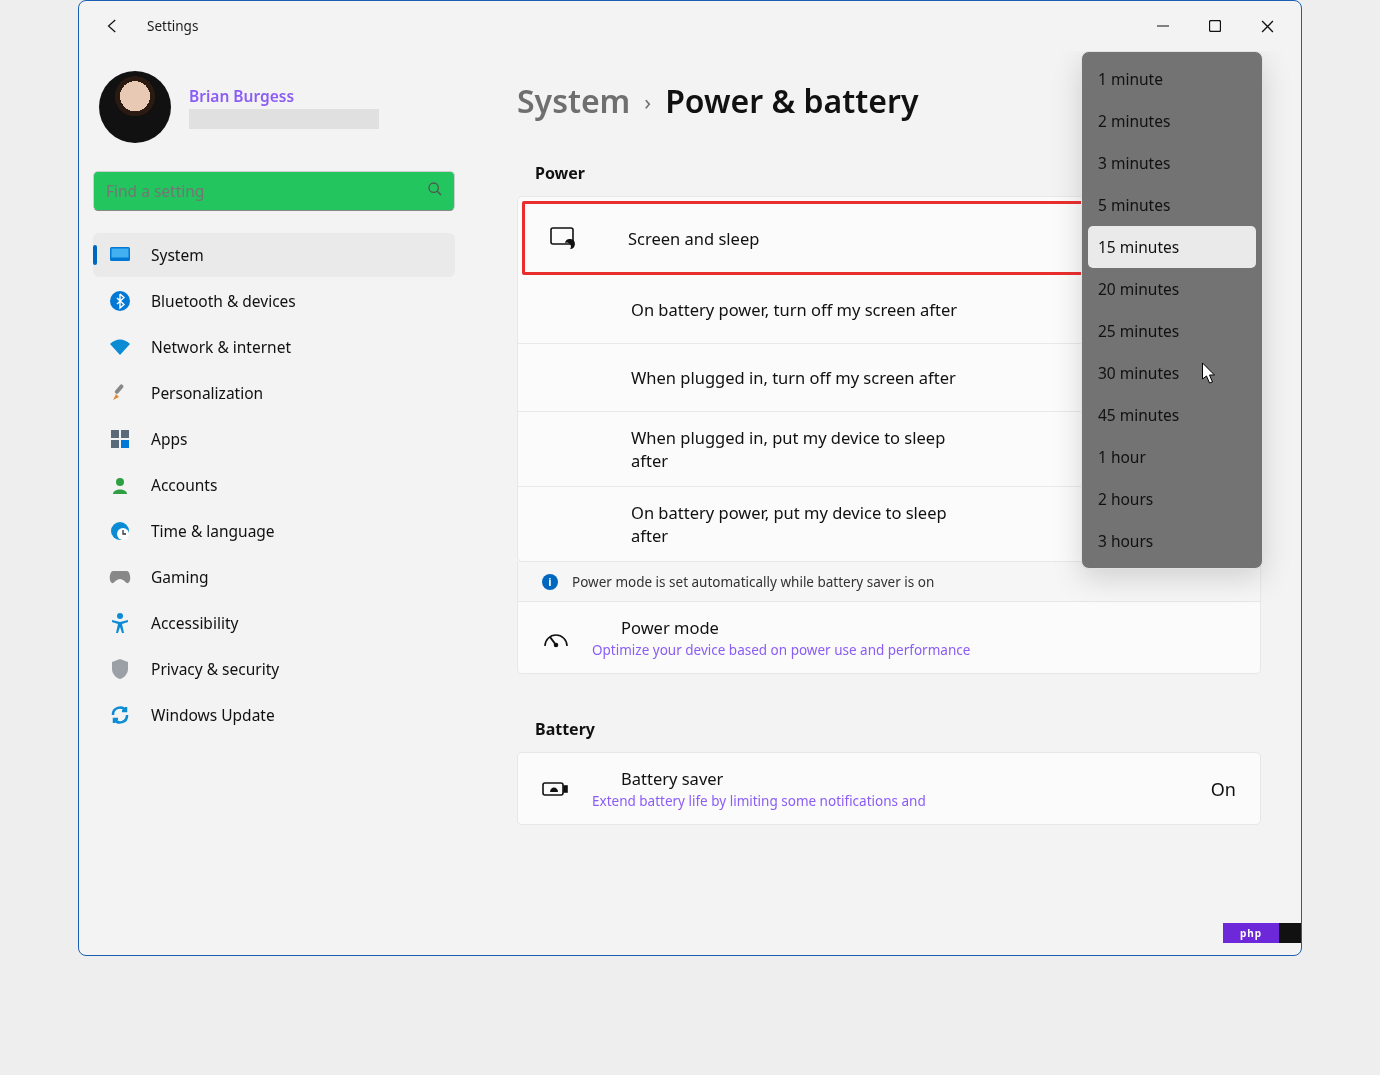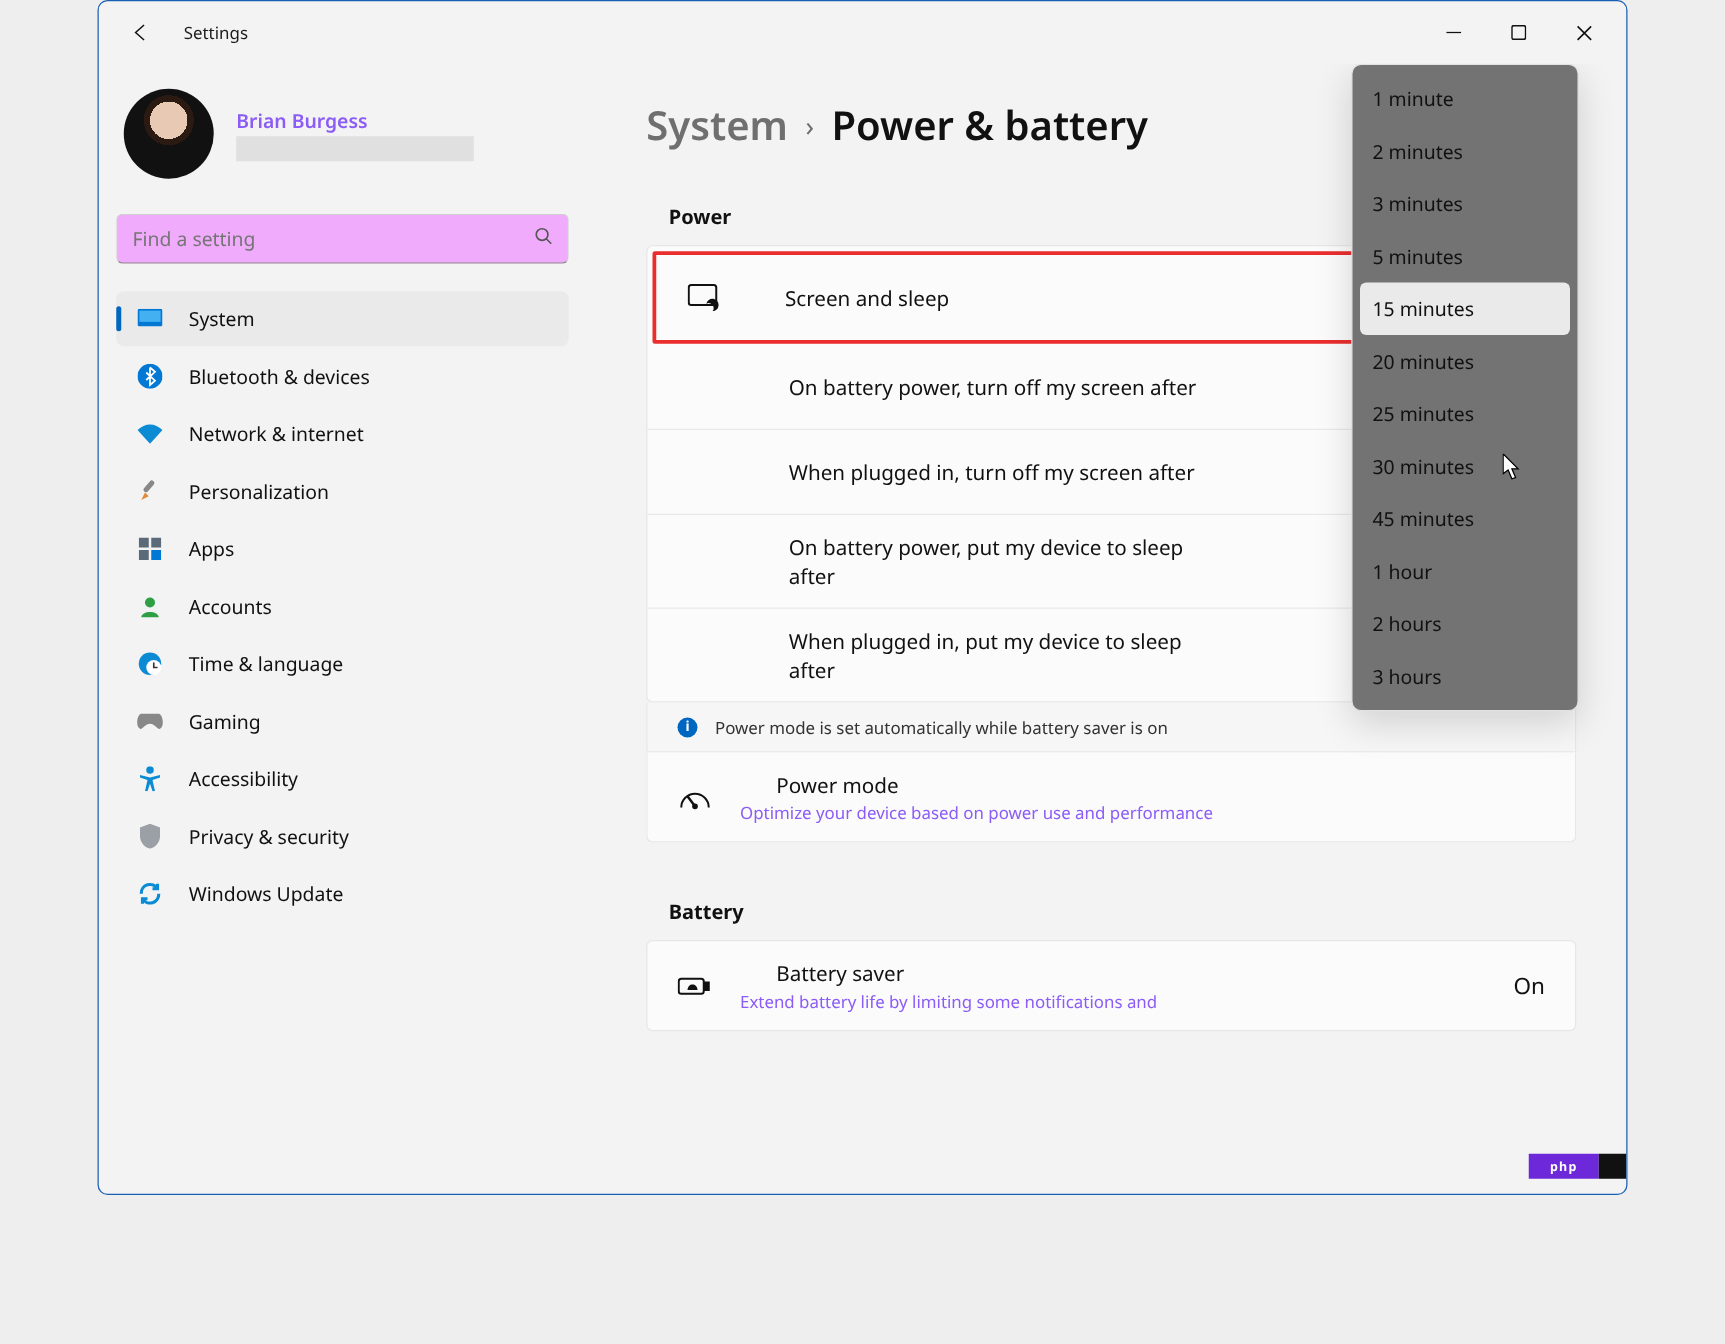--- a/index.html
+++ b/index.html
@@ -20,21 +20,21 @@
   .tb-title { font-size: 13.5px; color:#1c1c1c; }
   .tb-right { display: flex; gap: 0; }
   .tb-btn { width: 52px; height: 38px; display:flex; align-items:center; justify-content:center; }
   .content { display:flex; height: calc(100% - 50px); }
   .sidebar { width: 390px; padding: 20px 14px 0 14px; display:flex; flex-direction:column; gap: 6px; }
   .userblock { display:flex; align-items:center; gap: 18px; padding: 0 6px 16px 6px; }
   .avatar { width: 72px; height: 72px; border-radius: 50%; background: radial-gradient(circle at 50% 35%, #e8c9b4 0 15px, #2a1a12 15px 20px, #111 20px 100%); flex-shrink:0; }
   .username { font-size: 15.5px; font-weight: 600; color:#8b5cf6; }
   .useremail { width: 190px; height: 20px; background: #e0e0e0; margin-top:2px; }
   .searchbox { position: relative; margin: 6px 0 16px 0; }
-  .searchbox input { width: 100%; height: 40px; border: 1px solid #cfcfcf; border-bottom: 1.5px solid #888; border-radius: 5px; background:#f0abfc; padding: 0 40px 0 12px; font-size:15.5px; color:#555; }
+  .searchbox input { width: 100%; height: 40px; border: 1px solid #cfcfcf; border-bottom: 1.5px solid #888; border-radius: 5px; background:#22c55e; padding: 0 40px 0 12px; font-size:15.5px; color:#555; }
   .searchbox .sicon { position:absolute; right: 12px; top: 50%; transform: translateY(-50%); }
   .navlist { display:flex; flex-direction:column; gap: 2px; }
   .navitem { display:flex; align-items:center; gap: 20px; height: 44px; padding: 0 16px; border-radius: 6px; font-size: 15.5px; color:#111; position:relative; }
   .navitem.active { background:#eaeaea; }
   .navitem.active::before { content:""; position:absolute; left:0; top: 12px; bottom: 12px; width: 3.5px; background:#0067c0; border-radius: 2px; }
   .navicon { width: 22px; height:22px; display:flex; align-items:center; justify-content:center; flex-shrink:0; }
   .main { flex: 1; padding: 28px 40px 0 48px; overflow: hidden; position:relative; }
   .breadcrumb { display:flex; align-items:center; gap: 14px; }
   .bc-parent { font-size: 32px; font-weight: 600; color:#6f6f6f; }
   .bc-sep { font-size: 22px; color:#6f6f6f; }
@@ -246,24 +246,24 @@
             </span>
           </div>
         </div>
         <div class="row indent">
           <span class="row-title" style="max-width:340px;">On battery power, turn off my screen after</span>
         </div>
         <div class="row indent">
           <span class="row-title" style="max-width:340px;">When plugged in, turn off my screen after</span>
         </div>
         <div class="row indent">
+          <span class="row-title" style="max-width:340px;">When plugged in, put my device to sleep after</span>
+        </div>
+        <div class="row indent">
           <span class="row-title" style="max-width:340px;">On battery power, put my device to sleep after</span>
-        </div>
-        <div class="row indent">
-          <span class="row-title" style="max-width:340px;">When plugged in, put my device to sleep after</span>
         </div>
       </div>
 
       <div class="infobar">
         <span class="info-icon">i</span>
         <span>Power mode is set automatically while battery saver is on</span>
       </div>
 
       <div class="card" style="margin-top:0; border-top:none; border-top-left-radius:0;border-top-right-radius:0;">
         <div class="row">

